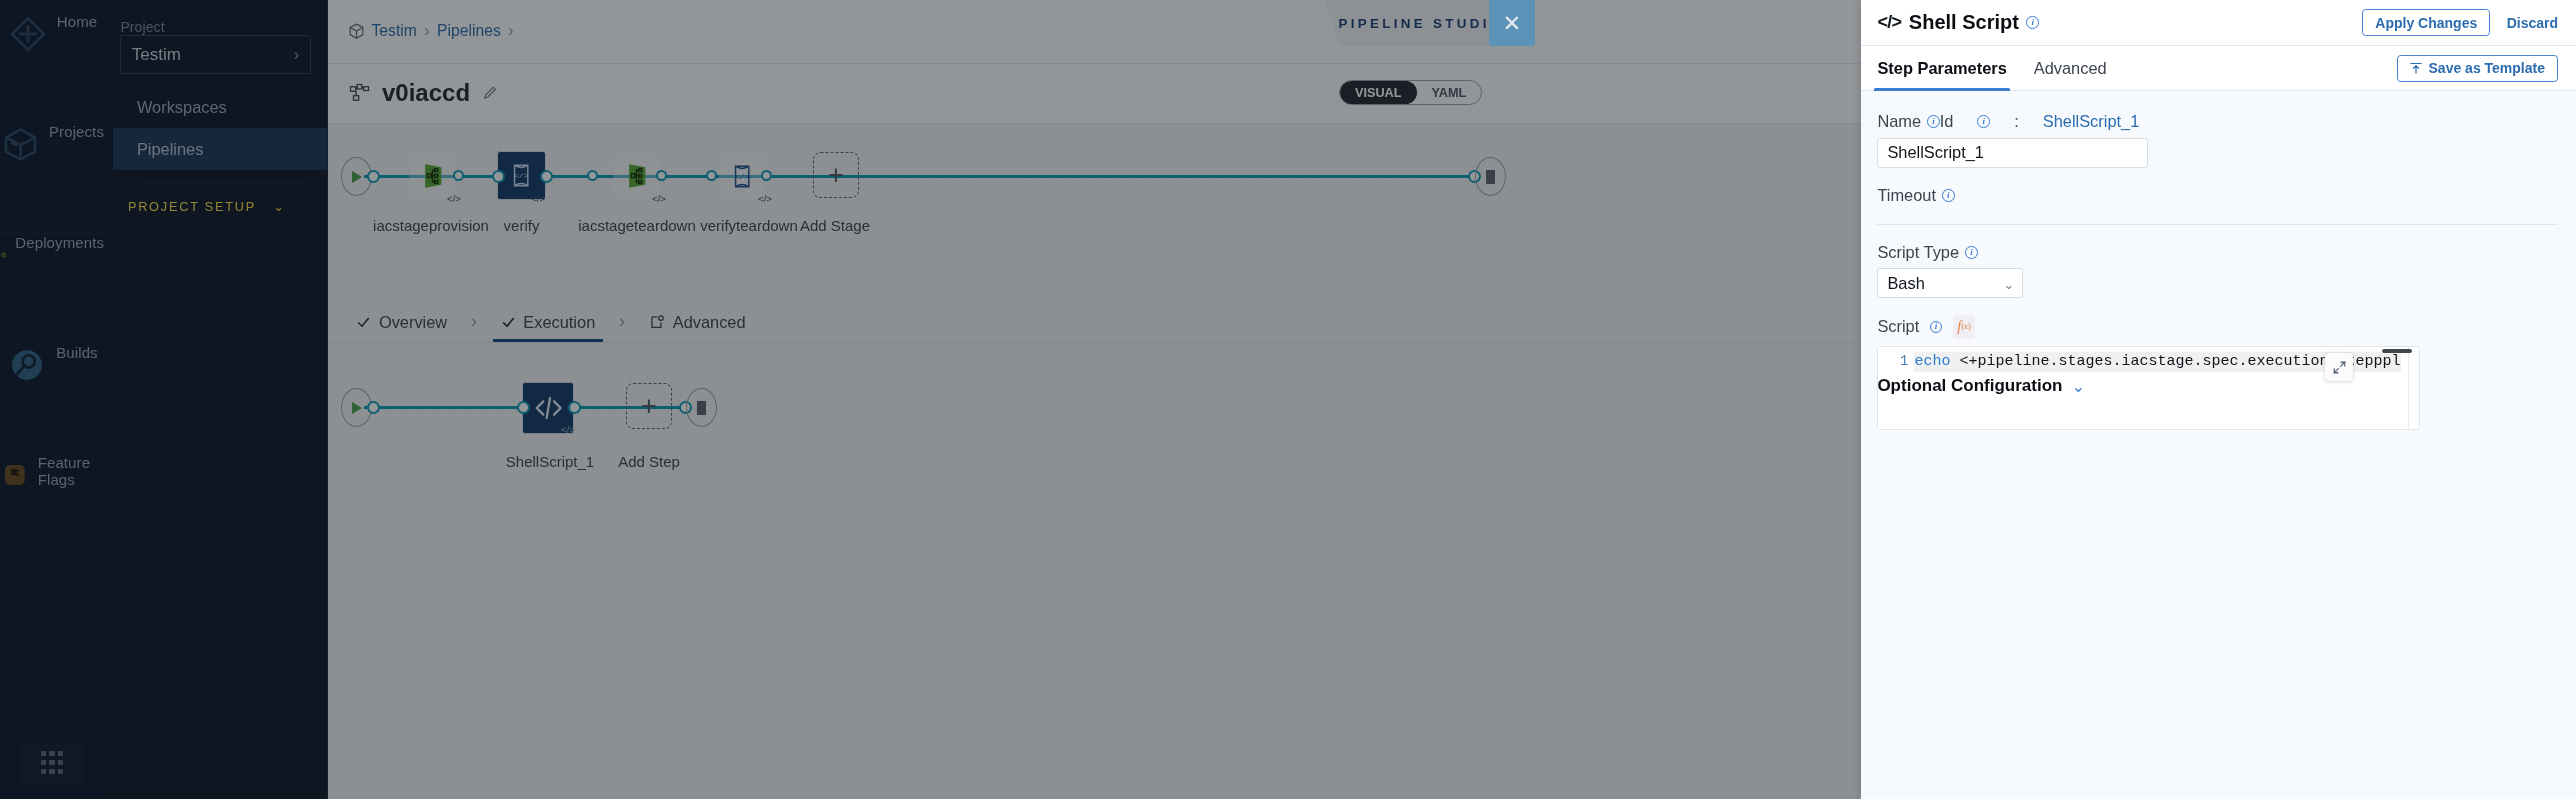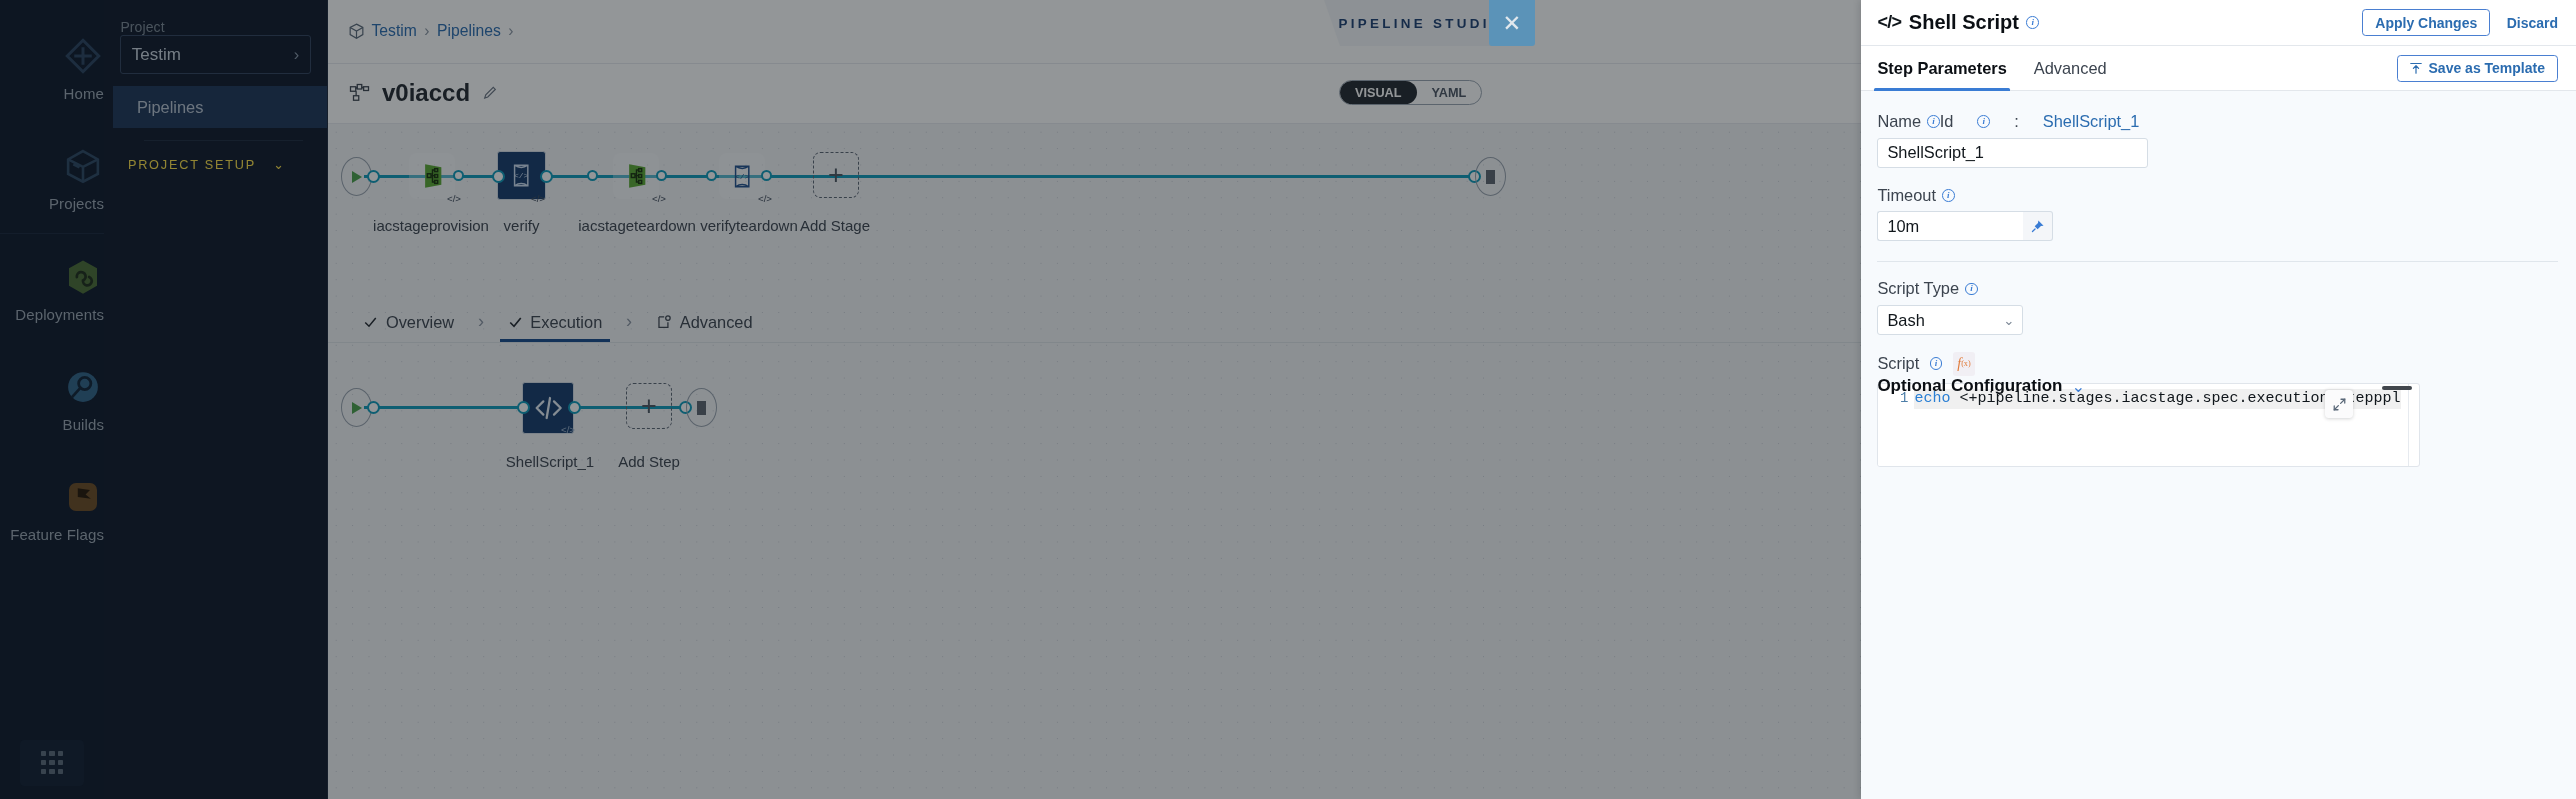--- a/index.html
+++ b/index.html
@@ -24,21 +24,21 @@
   .rail {
     position: absolute; left:0; top:0; width:104px; height:799px;
     background:#0b1628;
     display:flex; flex-direction:column; align-items:center;
     padding-top: 13.4px;
   }
   .rail-group { width:100%; }
   .rail-group + .rail-group { border-top: 0.7px solid #17233a; }
   .rail-item {
     width:100%; height:110px;
-    display:flex; flex-direction:column; align-items:flex-end; justify-content:center;
+    display:flex; flex-direction:row; align-items:flex-start; justify-content:center;
     gap:8px; cursor:pointer;
   }
   .rail-label { font-size:15px; color:#9aa5b1; letter-spacing:0.1px; font-weight:500;}
   .rail-ic { width:42px; height:42px; display:block; }
   .rail-bottom {
     margin-top:auto; margin-bottom:13.4px;
     width:64px; height:46px; border-radius:4.5px; background:#0f1c30;
     display:flex;align-items:center;justify-content:center; cursor:pointer;
   }
   .grid9 { display:grid; grid-template-columns:repeat(3,5.2px); grid-gap:3.7px; }
@@ -134,21 +134,21 @@
   .add-node {
     position:absolute; width:46px;height:46px; border:1.9px dashed #5a6472; border-radius:7.5px;
     display:flex;align-items:center;justify-content:center; font-size:27px; color:#4d5662; font-weight:300;
     cursor:pointer;
   }
   .mini-code { position:absolute; font-size:9.7px; color:#3f4a5a; }
 
   
   .subtabs {
     position:absolute; left:0; top:176px; width:100%; height:43px;
-    display:flex; align-items:flex-end; gap:0; padding-left:22px;
+    display:flex; align-items:flex-end; gap:0; padding-left:15px;
     border-bottom:0.7px solid #dfe3e8; background:rgba(255,255,255,0.02);
   }
   .stab { display:flex;align-items:center; gap:7.5px; padding:0 13.4px 10.4px 13.4px; font-size:16.4px; color:#3c444f; cursor:pointer; position:relative;}
   .stab.active { font-weight:400; }
   .stab.active::after{ content:""; position:absolute;left:6px;right:6px;bottom:0;height:3px;background:#164a8a;}
   .stab-sep { padding:0 10.4px 10.4px; color:#8a94a2; font-size:18px; }
 
   .step-row { position:absolute; left:0; top:246px; width:100%; height:149px; }
 
   
@@ -318,20 +318,23 @@
       </div>
     </div>
 
     <div class="projnav">
       <div class="pn-cap">Project</div>
       <div class="pn-select">
         <span>Testim</span>
         <span class="pn-chev">›</span>
       </div>
       <div class="pn-items">
+        <div class="pn-item">
+          <span>Workspaces</span>
+        </div>
         <div class="pn-item active">
           <span>Pipelines</span>
         </div>
       </div>
       <div class="pn-sep"></div>
       <div class="pn-setup">
         <span>PROJECT SETUP</span>
         <span>⌄</span>
       </div>
     </div>
@@ -560,29 +563,20 @@
           <span>:</span>
           <span class="id-val">ShellScript_1</span>
         </div>
       </div>
       <input class="inp" value="ShellScript_1" style="">
 
       
       <div class="fld-label" style="margin-top:18px;">
         <span>Timeout</span>
         <span class="info-i">i</span>
-      </div>
-      <div class="timeout-wrap">
-        <input class="inp" value="10m" style="">
-        <div class="pin-btn">
-          <svg width="14" height="14" viewBox="0 0 19 19">
-            <path d="M10 2 L17 9 L13.5 9.5 L9 14 L5 10 L9.5 5.5 Z" fill="#3a7cd4"></path>
-            <path d="M5.5 13.5 L2 17" stroke="#3a7cd4" stroke-width="1.7" stroke-linecap="round"></path>
-          </svg>
-        </div>
       </div>
 
       <div class="divider"></div>
 
       
       <div class="fld-label" style="margin-top:18px;">
         <span>Script Type</span>
         <span class="info-i">i</span>
       </div>
       <div class="sel-wrap">

